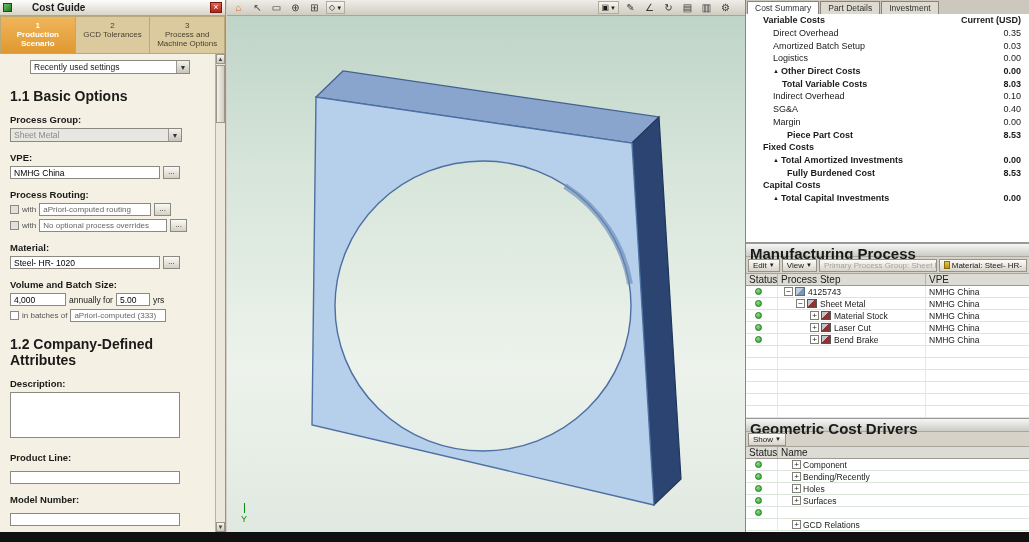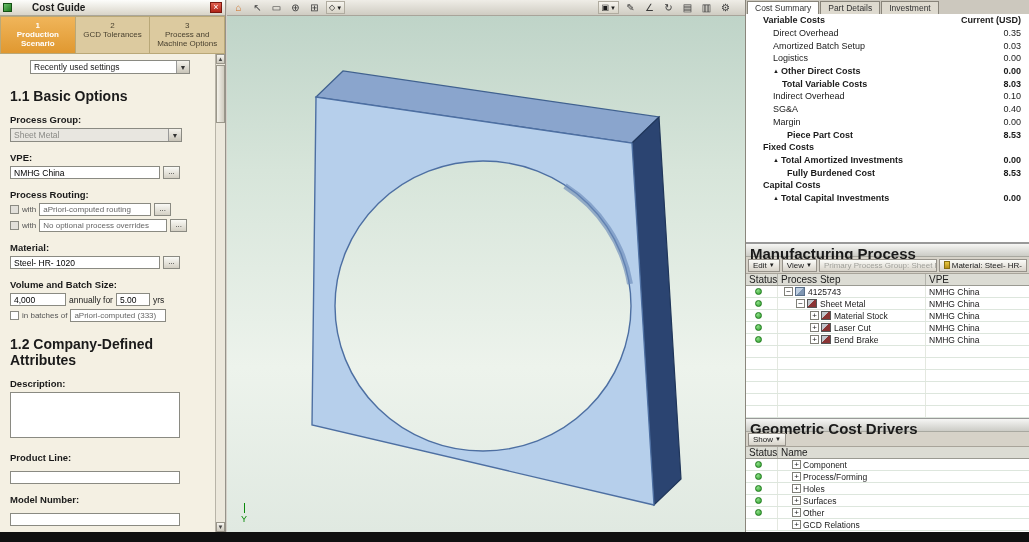--- a/index.html
+++ b/index.html
@@ -446,21 +446,21 @@
           <span class="exp plus"></span>
           <span>Component</span>
         </div>
     </div>
     <div class="trow">
       <div class="c-status">
           <span class="dot"></span>
         </div>
       <div class="c-last p14">
           <span class="exp plus"></span>
-          <span>Process/Forming</span>
+          <span>Bending/Recently</span>
         </div>
     </div>
     <div class="trow">
       <div class="c-status">
           <span class="dot"></span>
         </div>
       <div class="c-last p14">
           <span class="exp plus"></span>
           <span>Holes</span>
         </div>
@@ -470,24 +470,20 @@
           <span class="dot"></span>
         </div>
       <div class="c-last p14">
           <span class="exp plus"></span>
           <span>Surfaces</span>
         </div>
     </div>
     <div class="trow">
       <div class="c-status">
           <span class="dot"></span>
-        </div>
-      <div class="c-last p14">
-          <span class="exp plus"></span>
-          <span>Other</span>
         </div>
     </div>
     <div class="trow">
       <div class="c-status"></div>
       <div class="c-last p14">
           <span class="exp plus"></span>
           <span>GCD Relations</span>
         </div>
     </div>
   </div>

